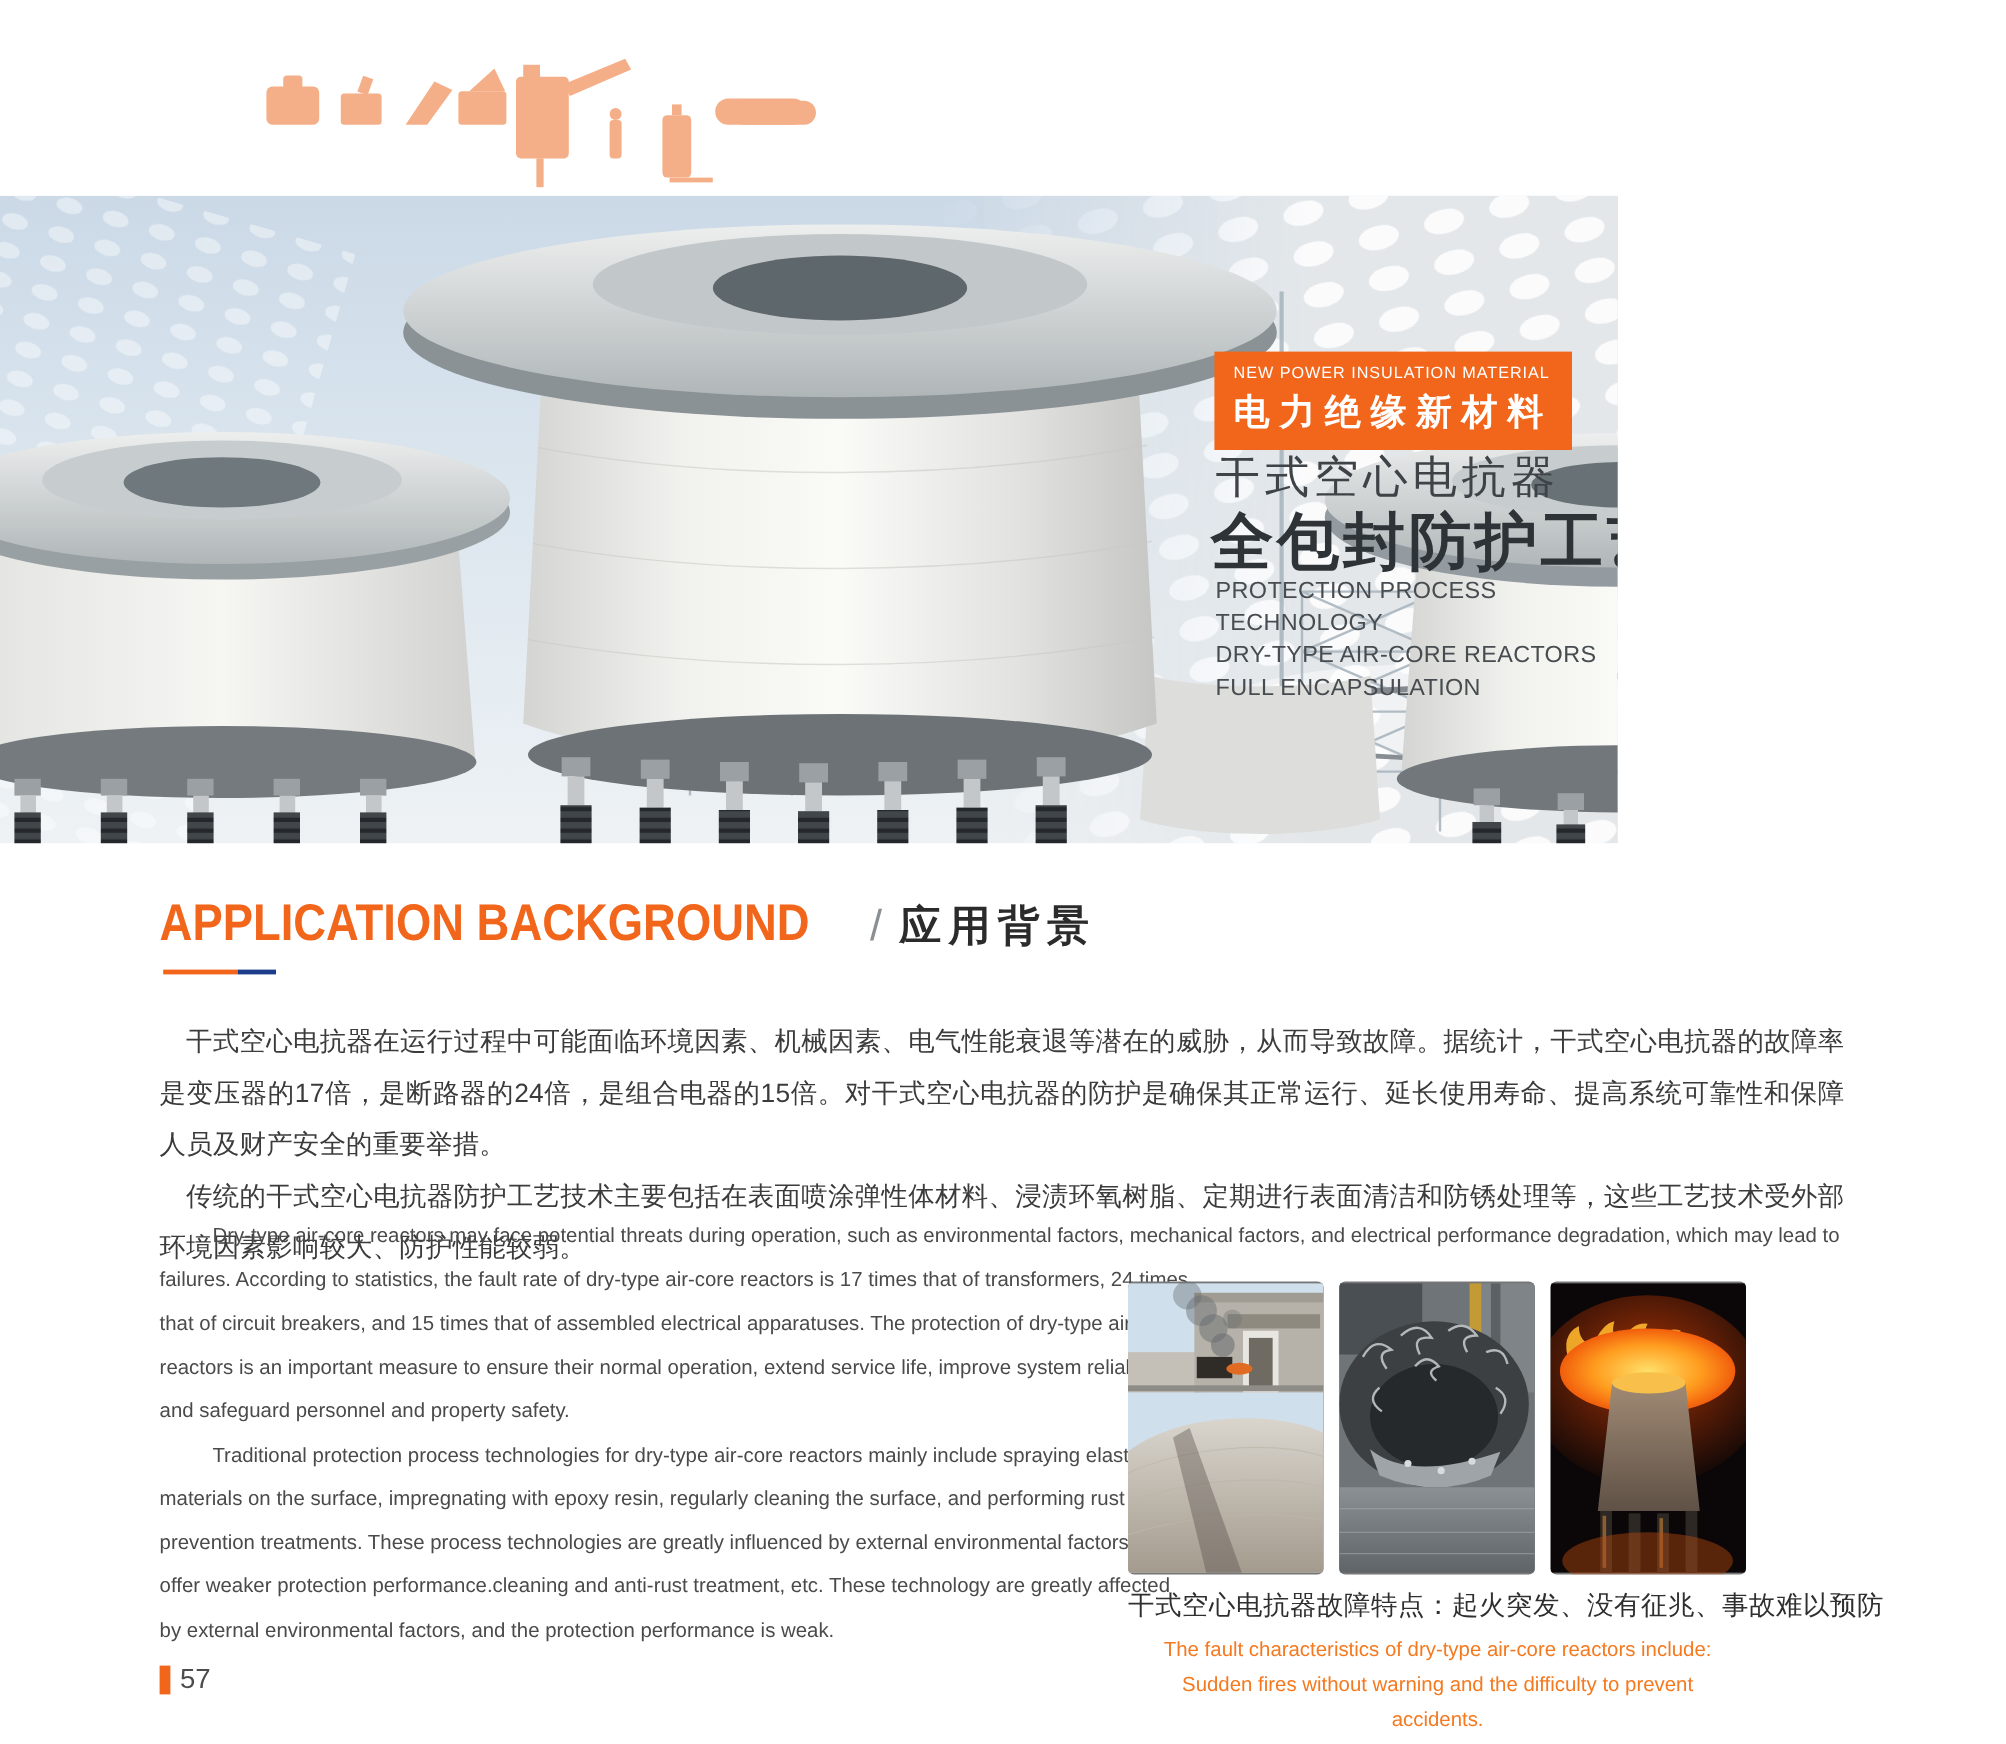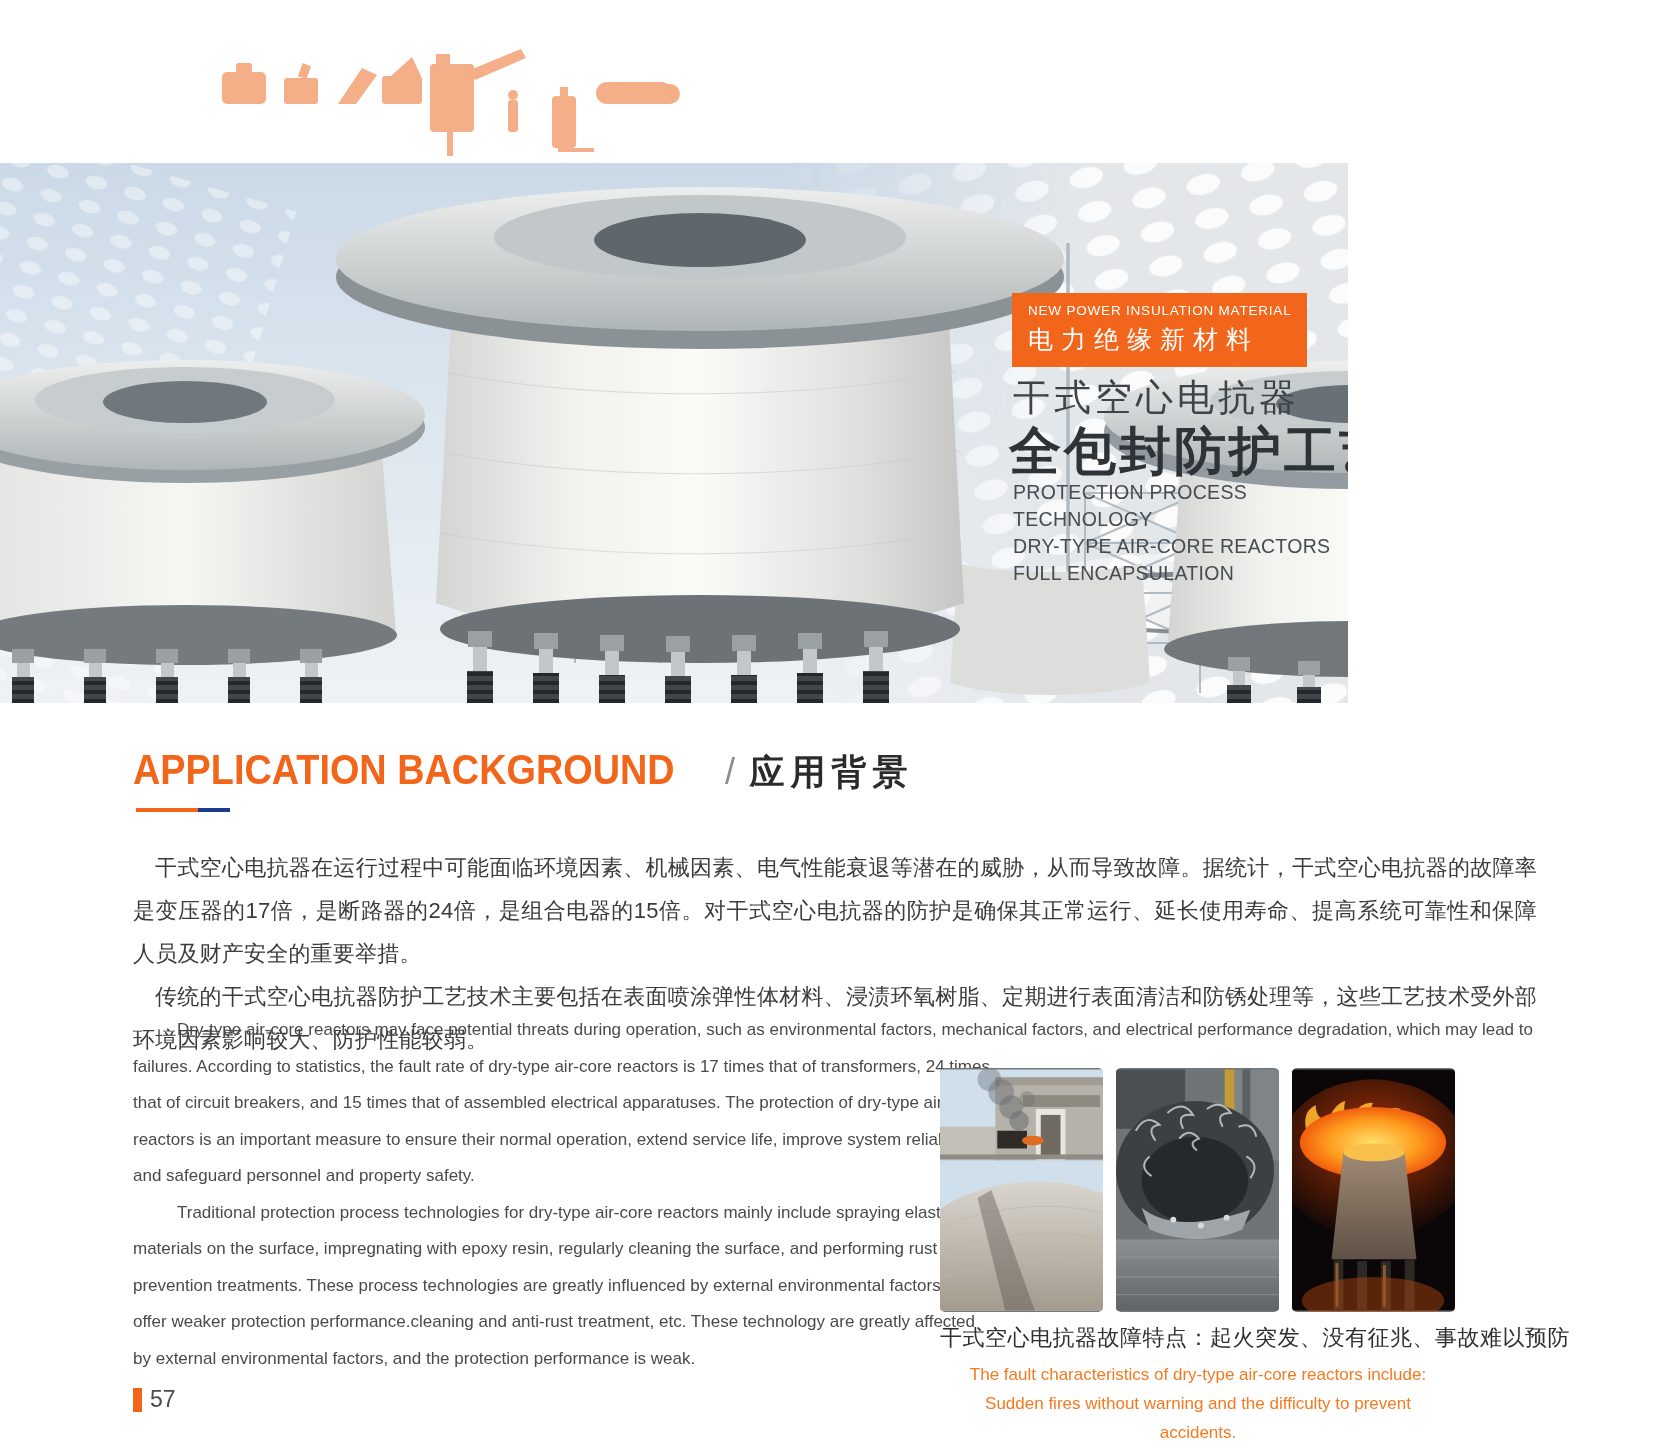--- a/index.html
+++ b/index.html
@@ -8,21 +8,21 @@
     font-family:"Liberation Sans","DejaVu Sans",sans-serif;color:#333;
   }
   
   .top-deco{position:absolute;left:0;top:0;width:1672px;height:165px;}
   
   .hero{position:absolute;left:0;top:163px;width:1348px;height:540px;overflow:hidden;}
   .hero svg{position:absolute;left:0;top:0;}
   .hero-overlay{position:absolute;left:0;top:0;width:100%;height:100%;z-index:2;}
   .badge{position:absolute;left:1012px;top:130px;background:#F2661C;color:#fff;padding:10px 16px 11px;}
   .badge-en{font-size:13.5px;letter-spacing:.8px;font-weight:400;}
-  .badge-cn{font-size:25px;font-weight:400;letter-spacing:8px;margin-top:5px;white-space:nowrap;}
+  .badge-cn{font-size:30px;font-weight:700;letter-spacing:8px;margin-top:5px;white-space:nowrap;}
   .t-cn-small{position:absolute;left:1013px;top:210px;font-size:37px;font-weight:500;letter-spacing:4px;color:#3E4347;white-space:nowrap;}
   .t-cn-large{position:absolute;left:1009px;top:254px;font-size:52px;font-weight:700;letter-spacing:3px;color:#2E3337;white-space:nowrap;}
   .t-en-sub{position:absolute;left:1013px;top:316px;font-size:19.5px;line-height:27px;color:#474C50;letter-spacing:.3px;}
   
   .section-head{position:absolute;left:133px;top:745px;white-space:nowrap;}
   .sh-en{display:inline-block;font-size:43px;font-weight:800;color:#F2661C;transform:scaleX(.88);transform-origin:left;letter-spacing:0;}
   .sh-sep{font-size:36px;color:#8a8f94;font-weight:300;margin:0 10px 0 -28px;}
   .sh-cn{font-size:35px;font-weight:700;color:#2B2B2B;letter-spacing:6px;}
   .section-underline{position:absolute;left:136px;top:808px;height:4px;font-size:0;}
   .ul-orange{display:inline-block;width:62px;height:4px;background:#F2661C;vertical-align:top;}

